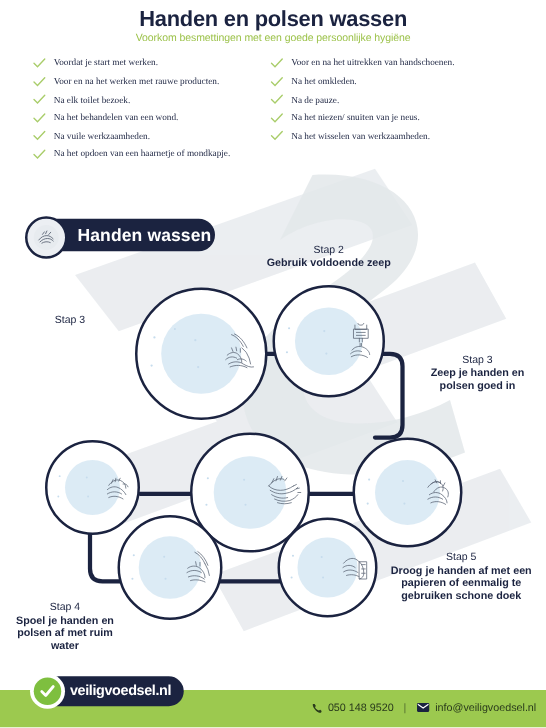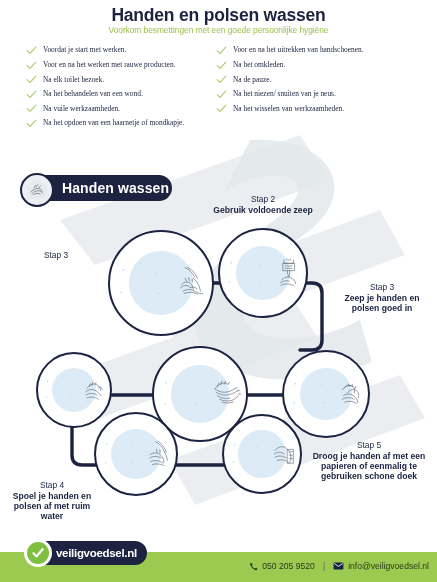--- a/index.html
+++ b/index.html
@@ -479,21 +479,21 @@
         </div>
         <span class="logo-text">veiligvoedsel.nl</span>
       </div>
     </div>
 
     <div class="footer-contact">
       <span class="fc-item">
         <svg width="9" height="9" viewBox="0 0 10 10">
           <path d="M1.4 1.4 C1.4 1.4 2.6 1 3 1.4 L4 2.8 C4.2 3.2 3.6 3.6 3.4 3.9 C3.2 4.3 4 5.4 4.8 6.1 C5.6 6.8 6.6 7.3 7 7 C7.3 6.8 7.6 6.2 8 6.4 L9 7.3 C9.4 7.7 9 8.8 8.6 9 C7.6 9.4 5.6 8.6 4 7 C2.3 5.3 1 3.2 1.4 1.4 Z" fill="#2a3b1c"></path>
         </svg>
-        <span>050 205 9520</span>
+        <span>050 148 9520</span>
       </span>
       <span class="sep">|</span>
       <span class="fc-item">
         <svg width="11" height="8" viewBox="0 0 12 9">
           <rect x="0.5" y="0.5" width="11" height="8" rx="1" fill="#1b2340"></rect>
           <path d="M1.2 1.6 L6 5 L10.8 1.6" stroke="#ffffff" stroke-width="1" fill="none"></path>
         </svg>
         <span>info@veiligvoedsel.nl</span>
       </span>
     </div>

